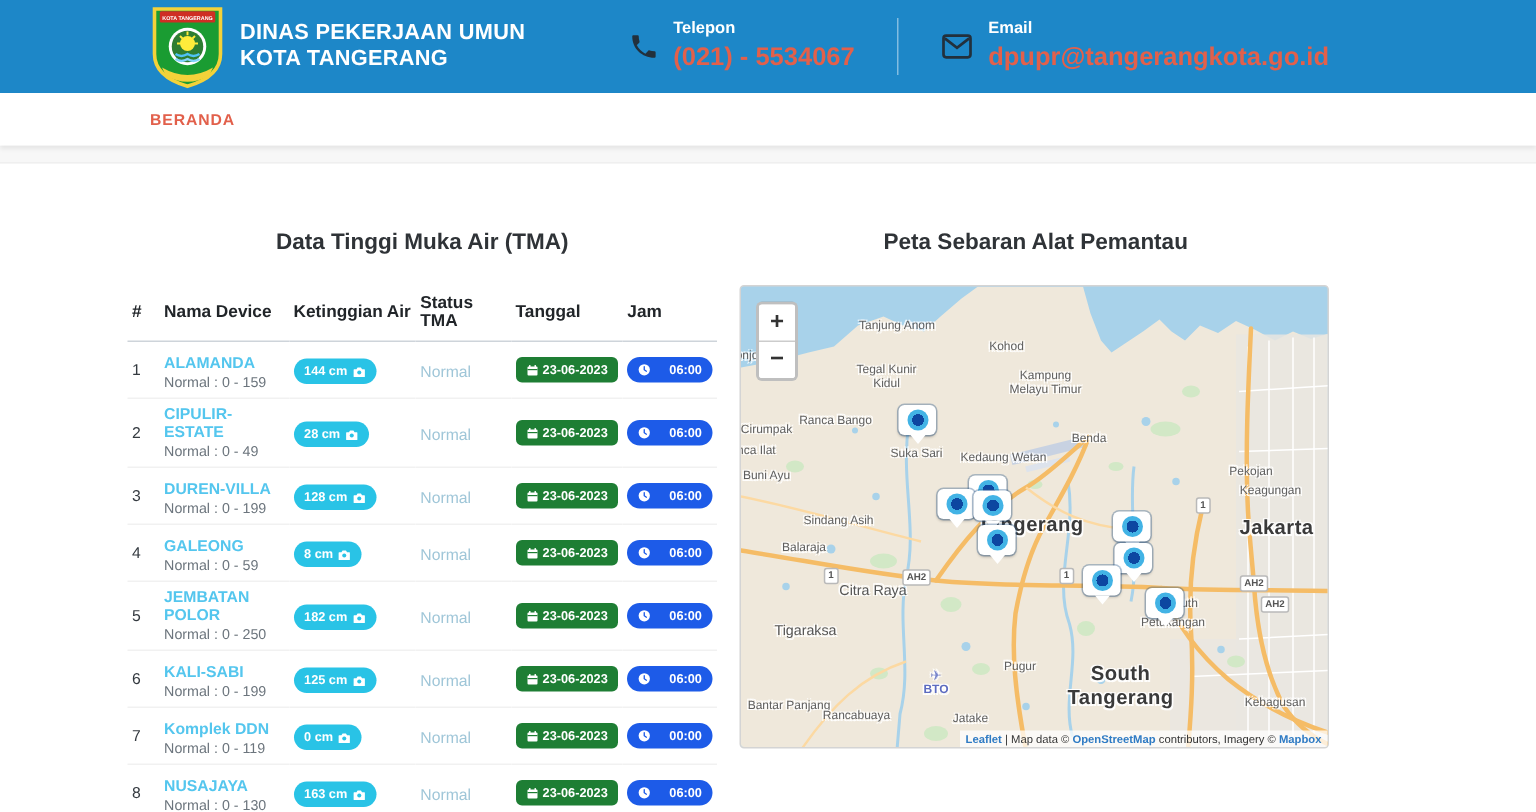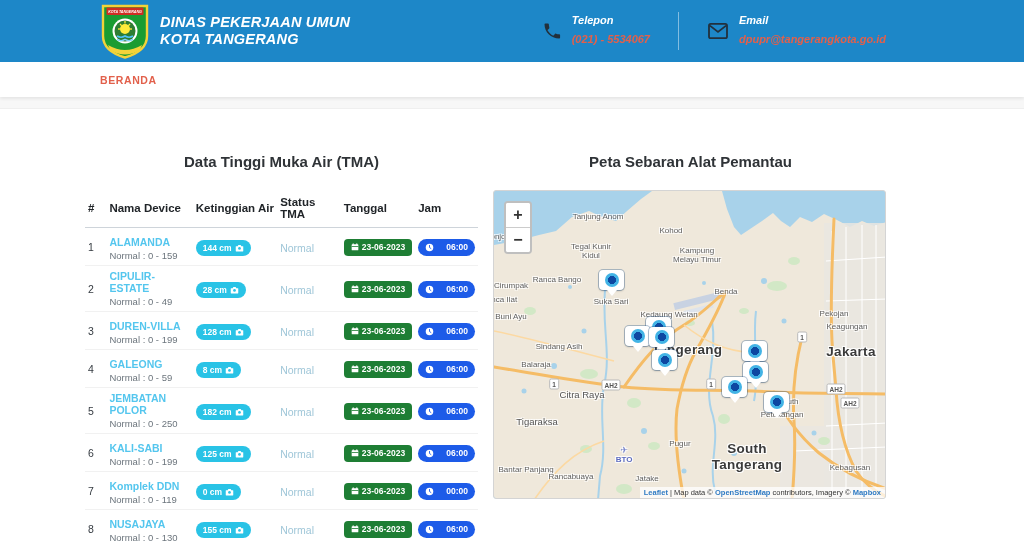--- a/index.html
+++ b/index.html
@@ -5,29 +5,29 @@
   * { box-sizing: border-box; }
   html,body { margin:0; padding:0; }
   body {
     width:1024px; height:541px; overflow:hidden;
     background:#fff; font-family:"Liberation Sans", sans-serif;
   }
 
   
   .topbar {
     height:62px; background:#1d87c8;
-    display:flex; align-items:center;font-style:italic;
+    display:flex; align-items:center;
   }
   .brand { display:flex; align-items:center; gap:10px; margin-left:100px; }
   .brand-title { color:#fff; font-weight:bold; font-size:14.5px; line-height:1.18; letter-spacing:.2px; }
   .contact { margin-left:auto; margin-right:138px; display:flex; align-items:center; gap:28px; }
   .contact-block { display:flex; align-items:center; gap:10px; }
   .contact-txt  { line-height:1.25; }
   .contact-label { color:#fff; font-weight:bold; font-size:11px; }
-  .contact-value { color:#e2604b; font-weight:bold; font-size:11px; }
+  .contact-value { color:#e2604b; font-weight:bold; font-size:17px; }
   .vdiv { width:1px; height:38px; background:rgba(255,255,255,.45); }
 
   
   .navbar {
     height:35px; background:#fff; display:flex; align-items:center;
     box-shadow:0 2px 3px rgba(0,0,0,.07); position:relative; z-index:2;
   }
   .nav-item {
     margin-left:100px; color:#e2604b; font-weight:bold; font-size:10.5px;
     letter-spacing:.6px; text-decoration:none; cursor:pointer;
@@ -389,21 +389,21 @@
                   <circle cx="12" cy="12" r="10" fill="#fff"></circle>
                   <path d="M12 6.5V12l3.8 2.6" stroke="#1d5be8" stroke-width="2.4" fill="none" stroke-linecap="round"></path>
                 </svg>
                 <span>00:00</span>
               </span></td>
           </tr>
           <tr>
             <td class="c-no">8</td>
             <td><a class="dev">NUSAJAYA</a><div class="range">Normal : 0 - 130</div></td>
             <td><span class="badge b-level">
-                <span>155 cm</span>
+                <span>163 cm</span>
                 <svg class="bicon" viewBox="0 0 24 20" width="9" height="8">
                   <path d="M3 5h4l2-3h6l2 3h4a1 1 0 0 1 1 1v12a1 1 0 0 1-1 1H3a1 1 0 0 1-1-1V6a1 1 0 0 1 1-1z" fill="#fff"></path>
                   <circle cx="12" cy="11" r="3.6" fill="#29c3e6"></circle>
                 </svg>
               </span></td>
             <td><span class="status">Normal</span></td>
             <td><span class="badge b-date">
                 <svg class="bicon" viewBox="0 0 24 24" width="8" height="8">
                   <rect x="2" y="4" width="20" height="18" rx="2" fill="#fff"></rect>
                   <rect x="5" y="1" width="3" height="5" rx="1" fill="#fff"></rect>
@@ -505,21 +505,21 @@
           <span class="lbl sm" style="left: 4px; top: 46px;">onjo</span>
           <span class="lbl sm" style="left: 97px; top: 60px;">Tegal Kunir
 Kidul</span>
           <span class="lbl sm" style="left: 203px; top: 64px;">Kampung
 Melayu Timur</span>
           <span class="lbl sm" style="left: 17px; top: 95px;">Cirumpak</span>
           <span class="lbl sm" style="left: 63px; top: 89px;">Ranca Bango</span>
           <span class="lbl sm" style="left: 8px; top: 109px;">anca Ilat</span>
           <span class="lbl sm" style="left: 117px; top: 111px;">Suka Sari</span>
           <span class="lbl sm" style="left: 17px; top: 126px;">Buni Ayu</span>
-          <span class="lbl sm" style="left: 175px; top: 124px;">Kedaung Wetan</span>
+          <span class="lbl sm" style="left: 175px; top: 114px;">Kedaung Wetan</span>
           <span class="lbl sm" style="left: 232px; top: 101px;">Benda</span>
           <span class="lbl sm" style="left: 340px; top: 123px;">Pekojan</span>
           <span class="lbl sm" style="left: 353px; top: 136px;">Keagungan</span>
           <span class="lbl sm" style="left: 65px; top: 156px;">Sindang Asih</span>
           <span class="lbl sm" style="left: 42px; top: 174px;">Balaraja</span>
           <span class="lbl big" style="left: 193px; top: 159px;">Tangerang</span>
           <span class="lbl big" style="left: 357px; top: 161px;">Jakarta</span>
           <span class="lbl md" style="left: 88px; top: 204px;">Citra Raya</span>
           <span class="lbl md" style="left: 43px; top: 231px;">Tigaraksa</span>
           <span class="lbl sm" style="left: 186px; top: 253px;">Pugur</span>

